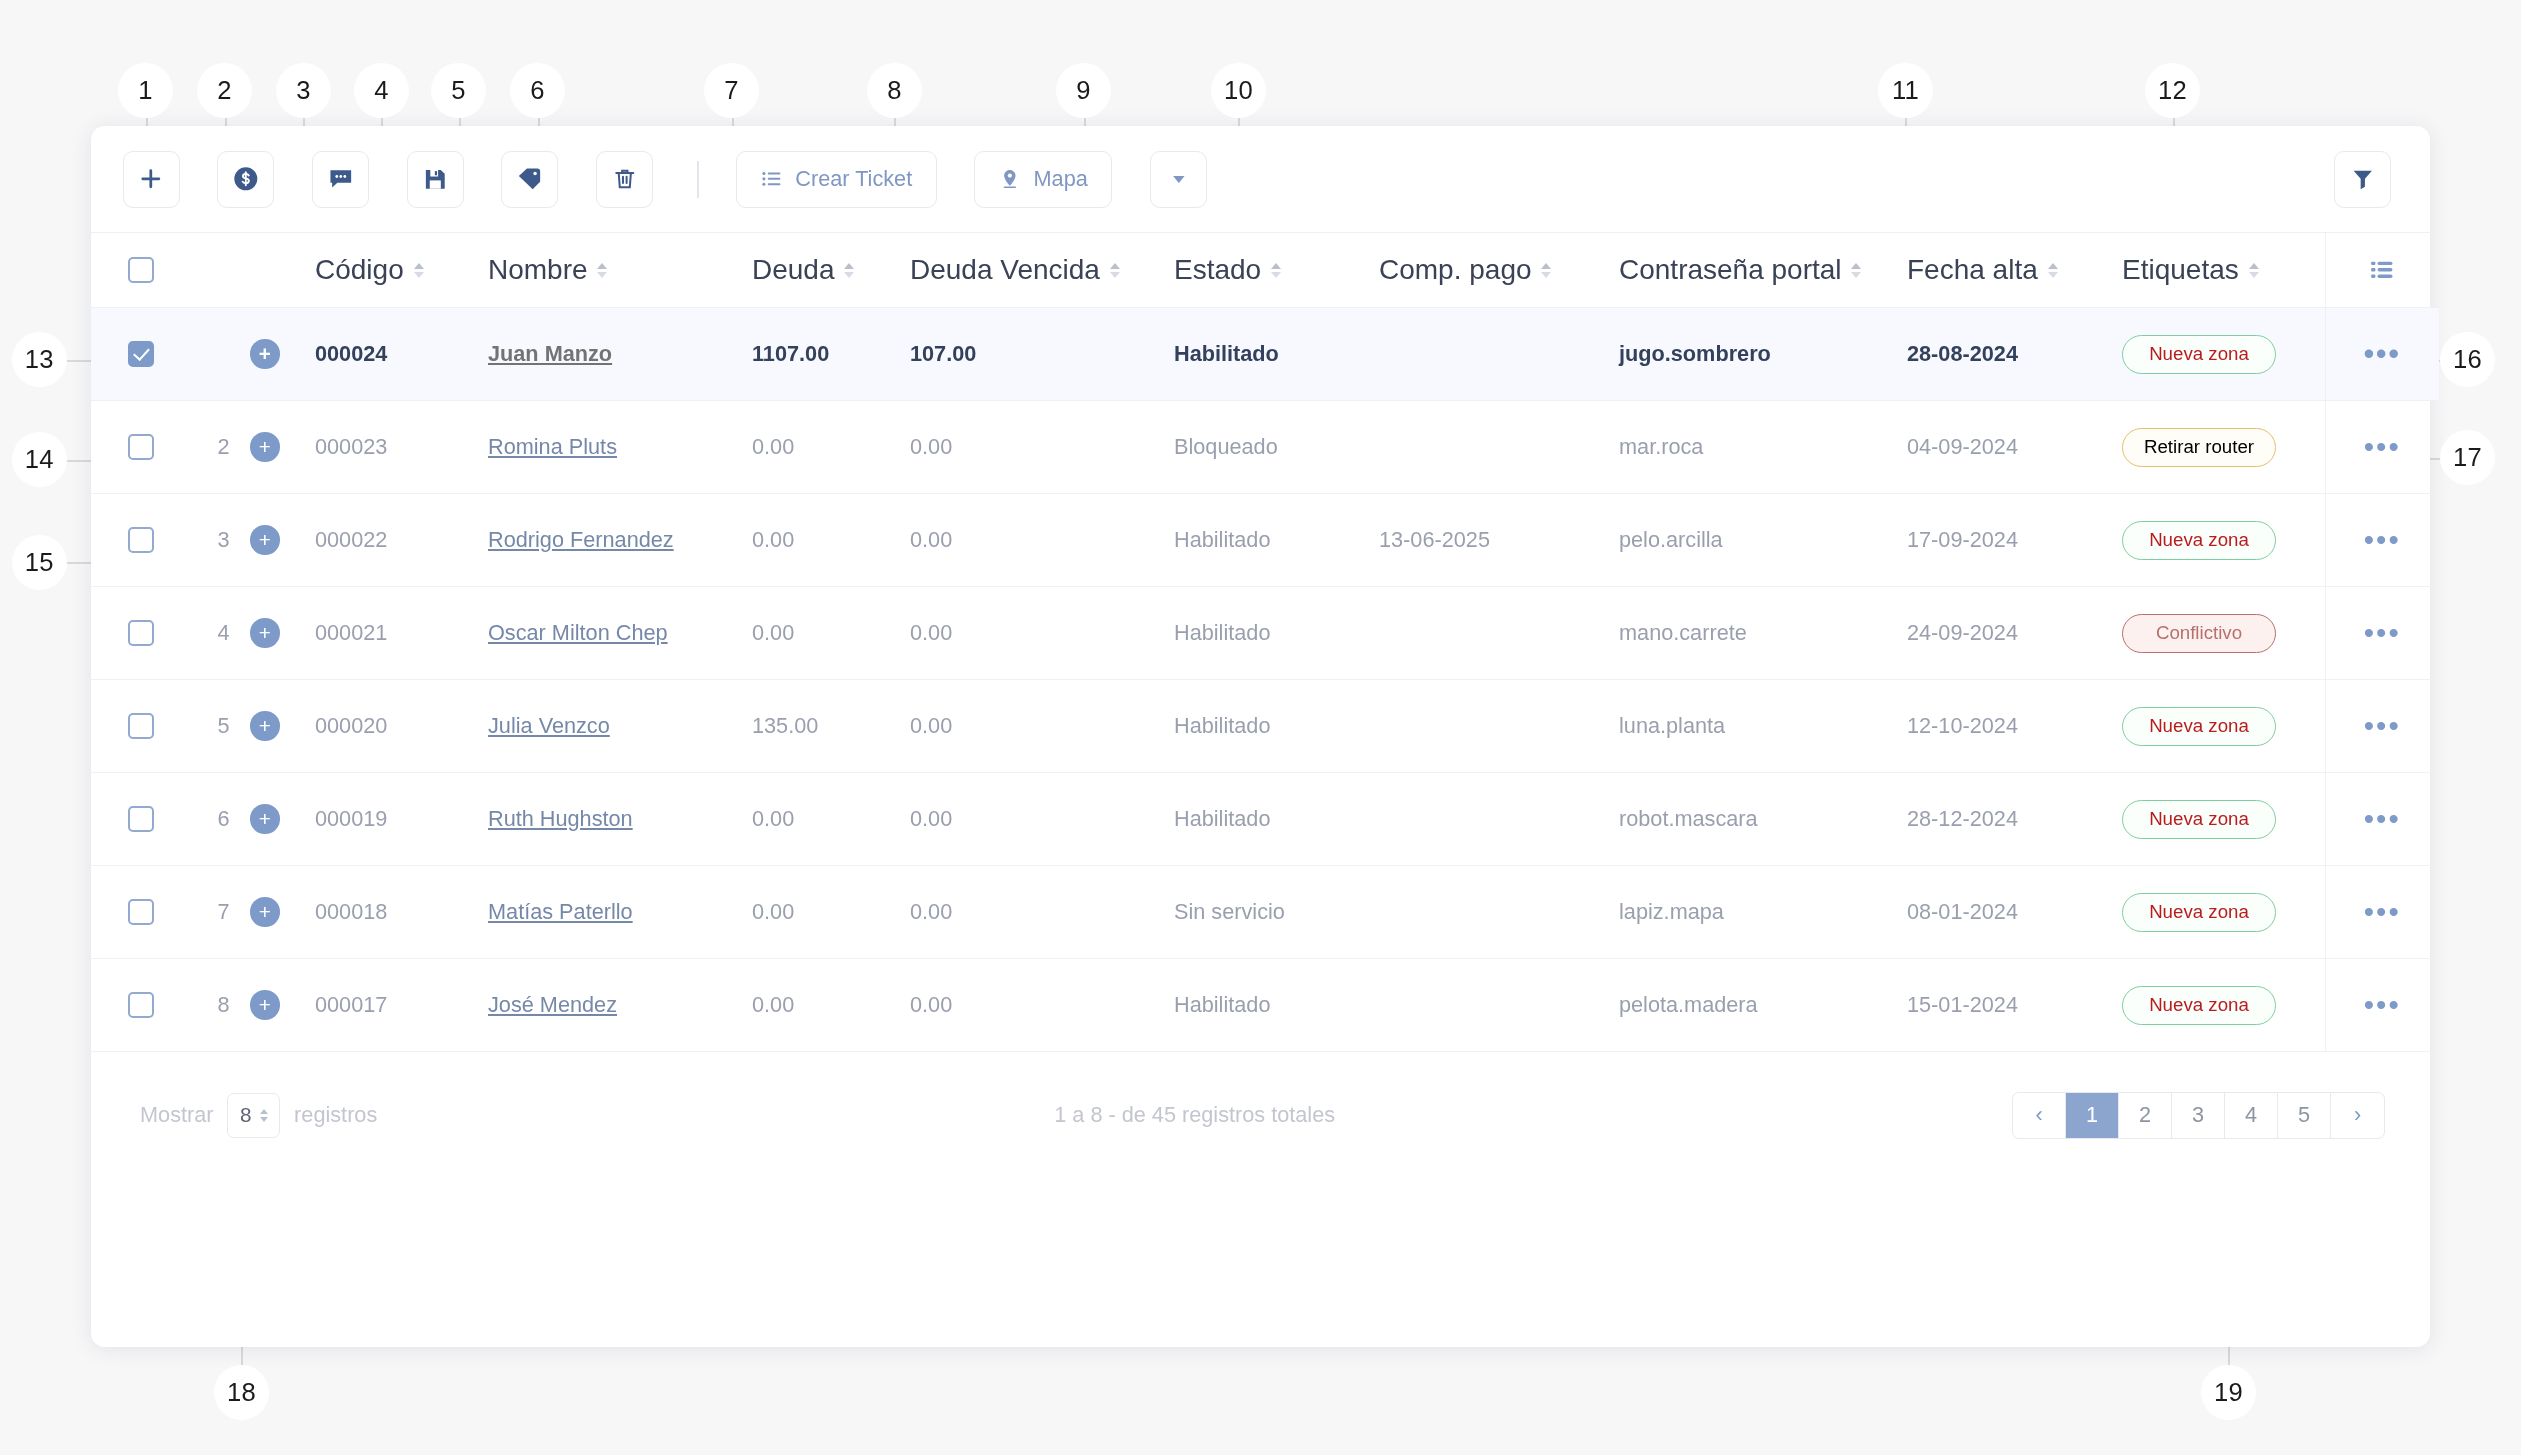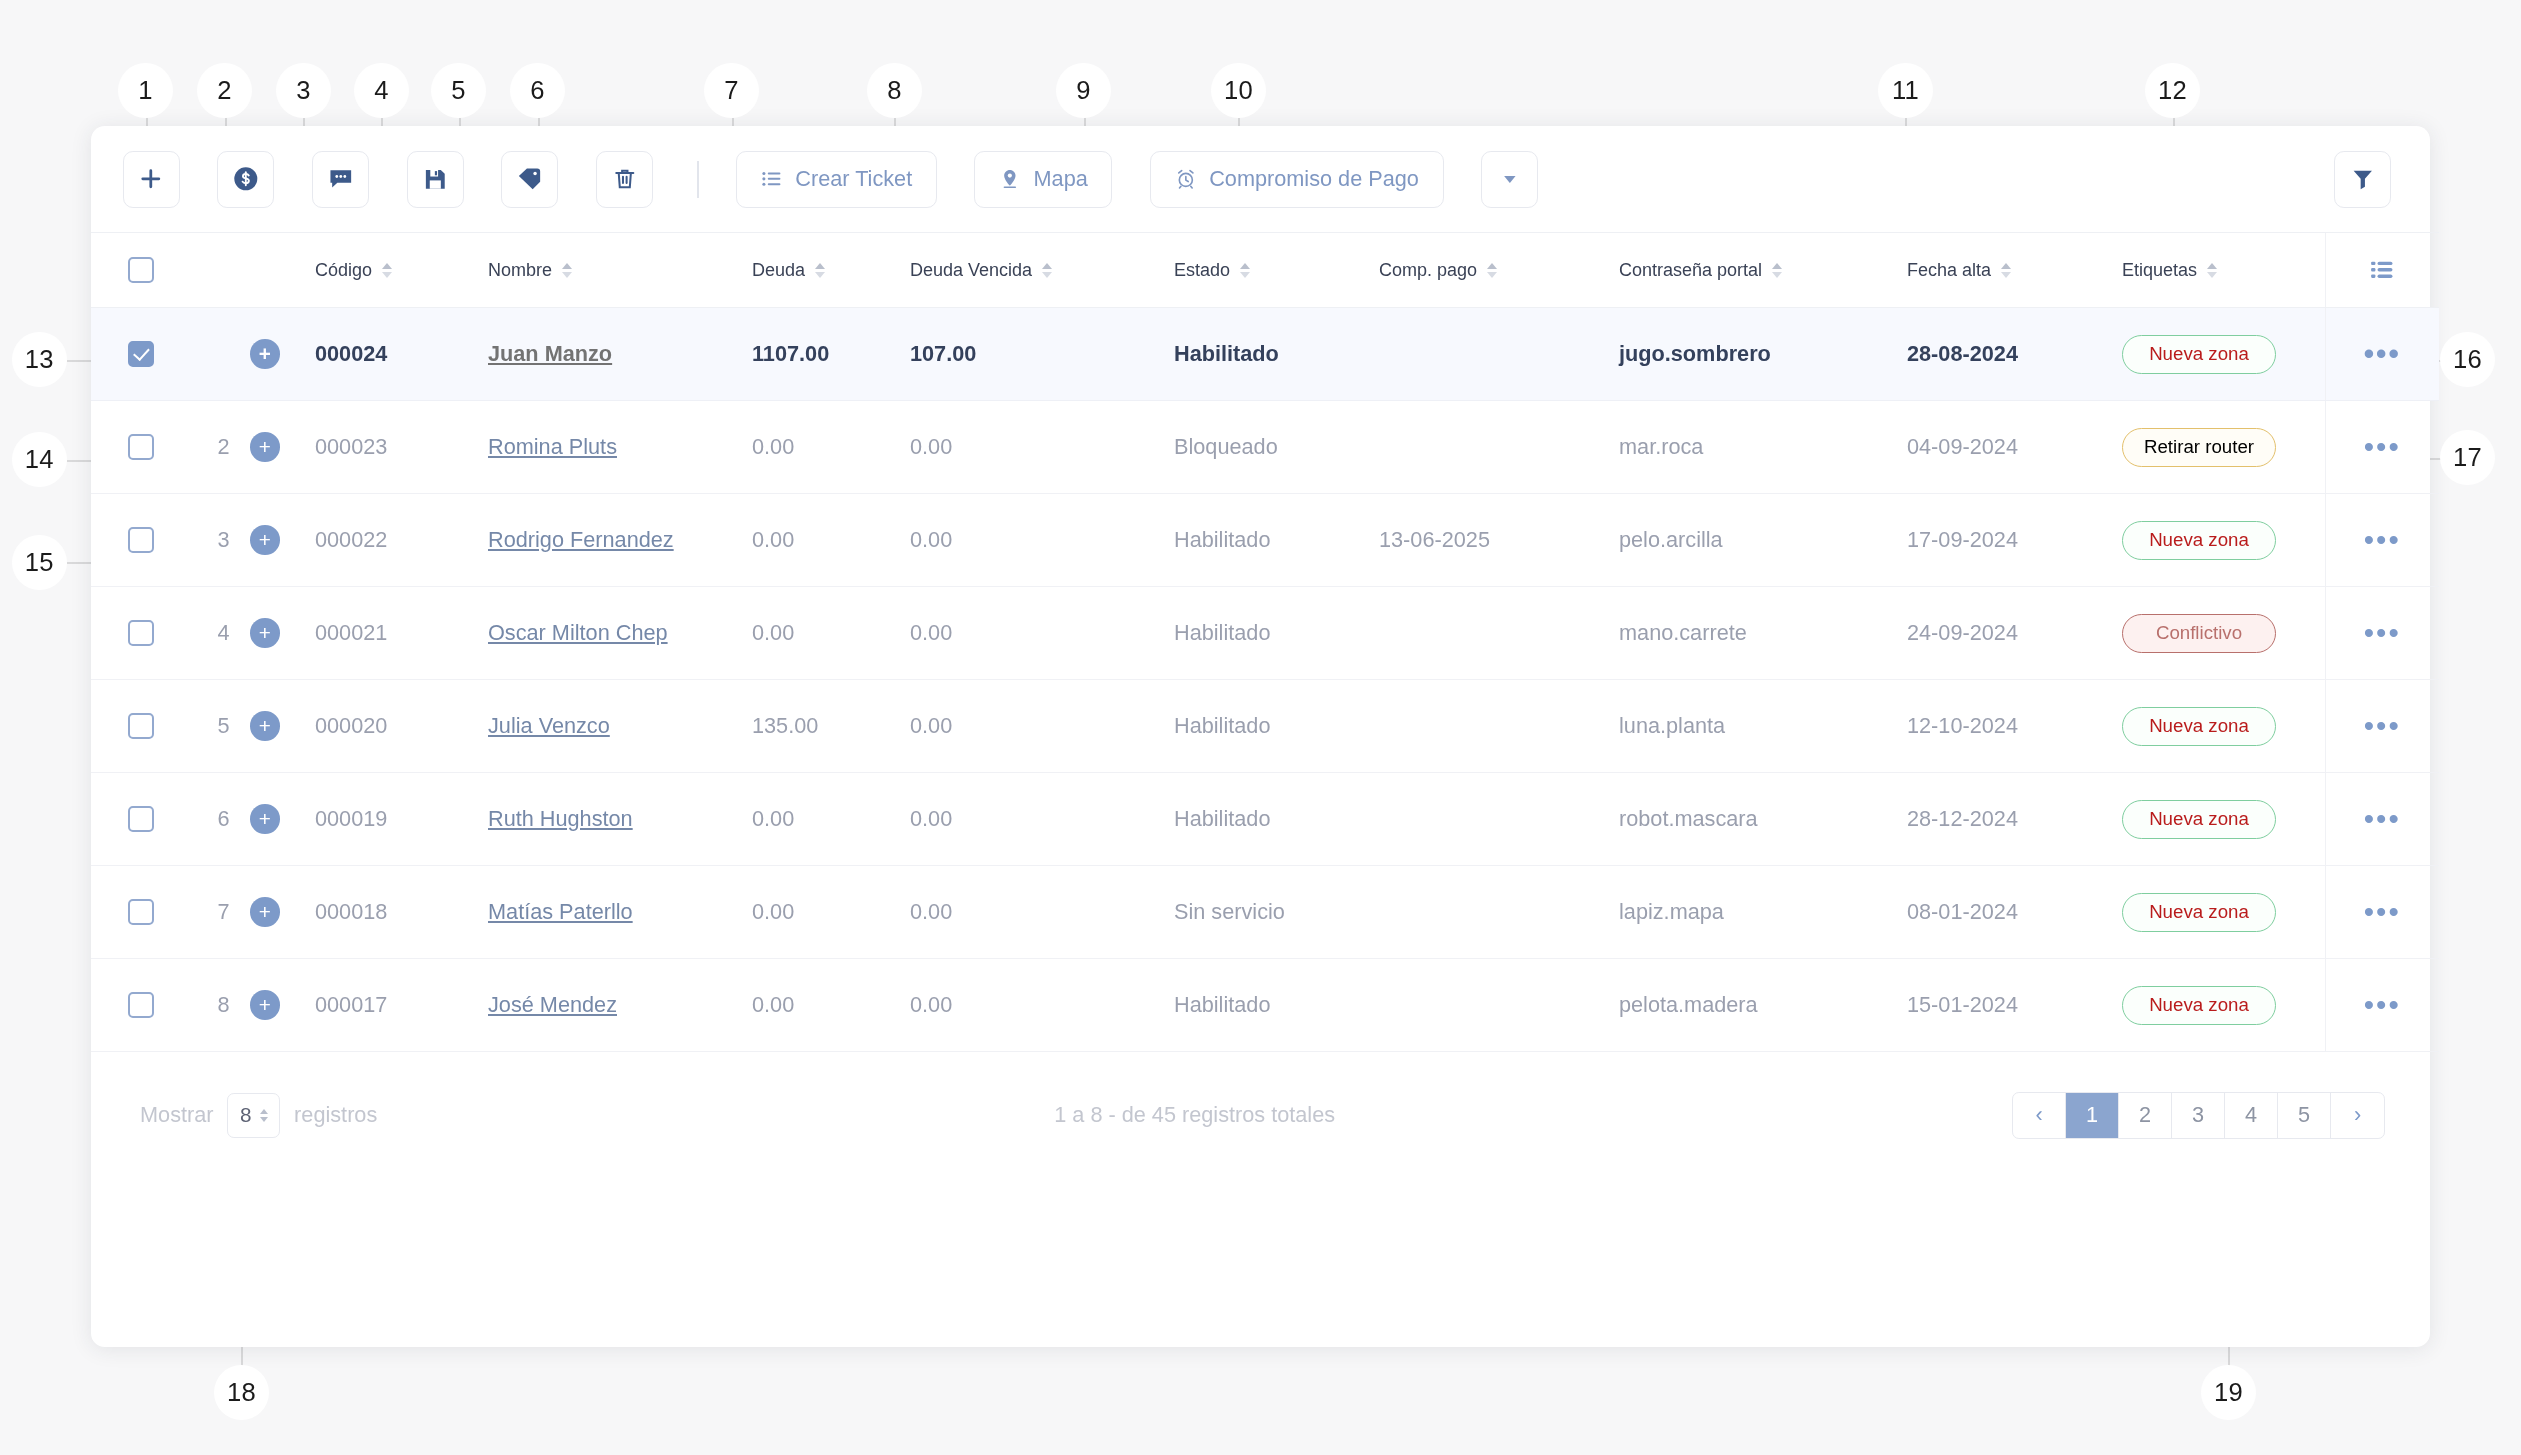--- a/index.html
+++ b/index.html
@@ -88,21 +88,21 @@
   }
   .search-wrap input::placeholder { color: #a9aeba; }
 
   
   table.grid { width: 100%; border-collapse: collapse; table-layout: fixed; }
   .grid th, .grid td { text-align: left; vertical-align: middle; }
   .grid thead th {
     height: 75px;
     border-top: 1px solid #eef0f4;
     border-bottom: 1px solid #eef0f4;
-    font-size: 18px; font-weight: 400; color: #3a4256;
+    font-size: 28px; font-weight: 400; color: #3a4256;
     padding: 0;
   }
   .th-inner { display: flex; align-items: center; gap: 9.9px; }
   .sorter { display: inline-flex; flex-direction: column; gap: 3px; line-height: 0; }
   .sorter i {
     width: 0; height: 0; display: block;
     border-left: 5.9px solid transparent; border-right: 5.9px solid transparent;
   }
   .sorter i.up { border-bottom: 6.9px solid #b9bfcc; }
   .sorter i.dn { border-top: 6.9px solid #d7dbe3; }
@@ -305,31 +305,20 @@
         <span>
           <svg width="21.7" height="21.7" viewBox="0 0 24 24">
             <path d="M12 2.2c-3.5 0-6.3 2.8-6.3 6.3 0 4.6 6.3 11 6.3 11s6.3-6.4 6.3-11c0-3.5-2.8-6.3-6.3-6.3z" fill="#7f97c2"></path>
             <circle cx="12" cy="8.4" r="2.3" fill="#fff"></circle>
             <path d="M6 21.3h12" stroke="#7f97c2" stroke-width="1.8" stroke-linecap="round"></path>
           </svg>
         </span>
         <span>Mapa</span>
       </div>
 
-      <div class="pill-btn">
-        <span>
-          <svg width="21.7" height="21.7" viewBox="0 0 24 24" fill="none" stroke="#7f97c2" stroke-width="1.8" stroke-linecap="round">
-            <circle cx="12" cy="13.2" r="7.2"></circle>
-            <path d="M12 9.6v3.8l2.6 1.6"></path>
-            <path d="M4.2 5.4 7.4 2.8M19.8 5.4 16.6 2.8"></path>
-            <path d="M6.6 20.2 5 22.1M17.4 20.2 19 22.1"></path>
-          </svg>
-        </span>
-        <span>Compromiso de Pago</span>
-      </div>
 
       <div class="pill-btn caret">
         <span>
           <svg width="19.7" height="19.7" viewBox="0 0 24 24" fill="#7f97c2">
               <path d="M5 8.5h14L12 17z"></path>
             </svg>
         </span>
       </div>
 
       <div class="spacer"></div>

